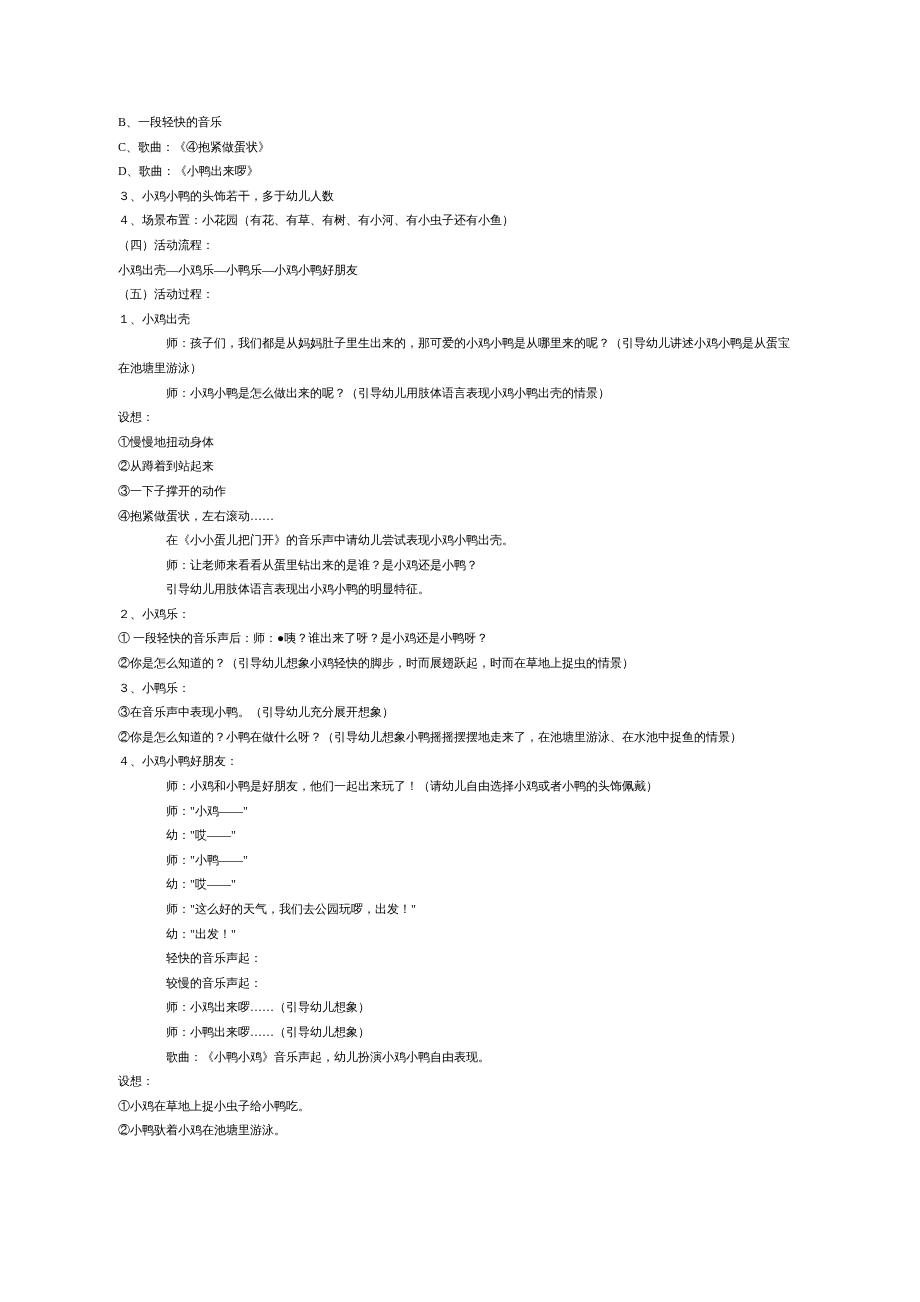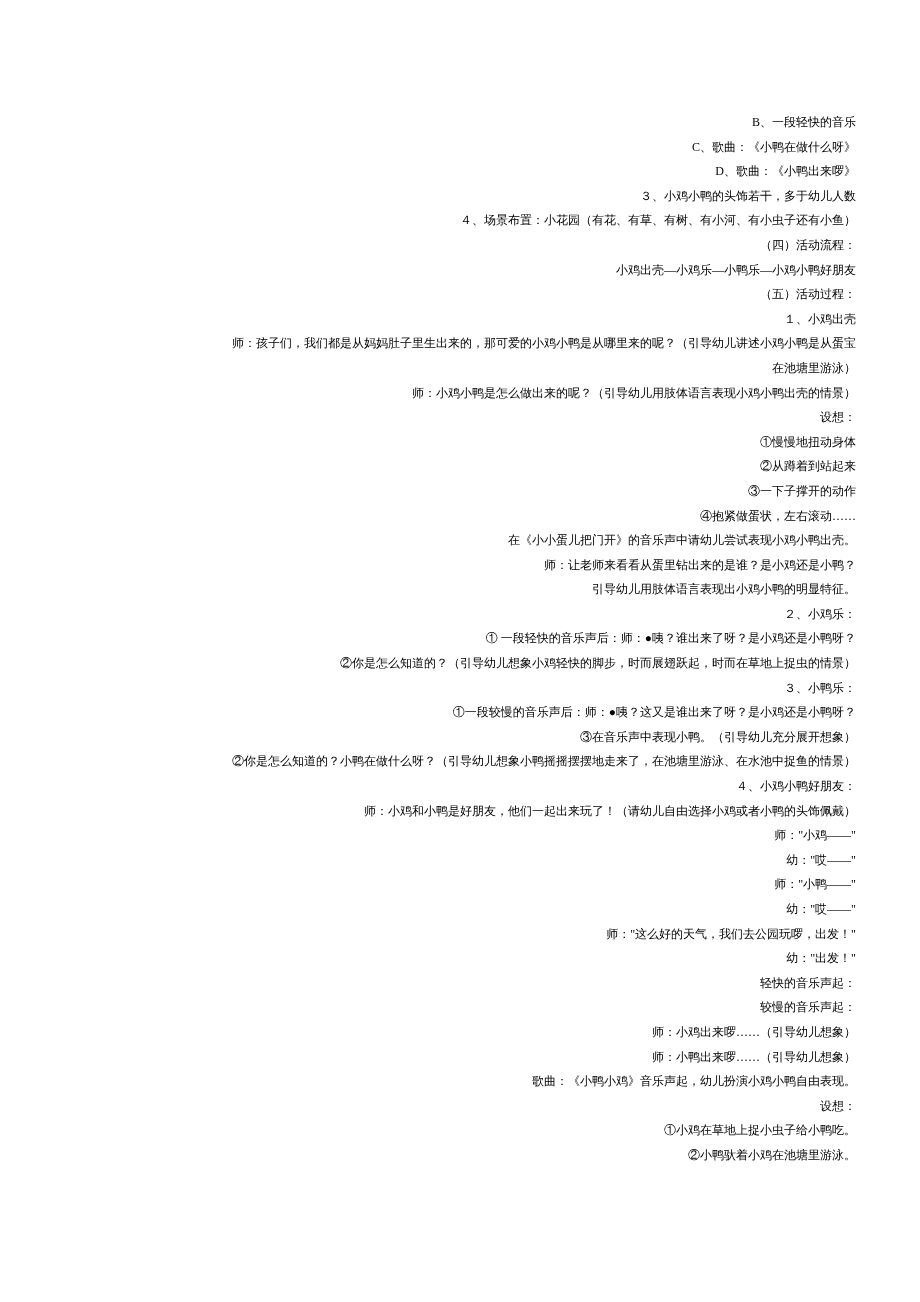--- a/index.html
+++ b/index.html
@@ -7,34 +7,33 @@
     padding: 0;
     width: 920px;
     background: #ffffff;
     font-family: "SimSun", "宋体", serif;
     font-size: 12px;
     color: #000000;
     line-height: 2.05;
   }
   .page {
     padding: 110px 64px 40px 118px;
-    text-align: right;
   }
   .line {
     white-space: pre-wrap;
   }
   .indent-1 { padding-left: 48px; }
 </style>
 </head>
 <body>
 
 <div class="page">
   <div id="content">
       <div class="line ">B、一段轻快的音乐</div>
-      <div class="line ">C、歌曲：《小鸭在做什么呀》</div>
+      <div class="line ">C、歌曲：《④抱紧做蛋状》</div>
       <div class="line ">D、歌曲：《小鸭出来啰》</div>
       <div class="line ">３、小鸡小鸭的头饰若干，多于幼儿人数</div>
       <div class="line ">４、场景布置：小花园（有花、有草、有树、有小河、有小虫子还有小鱼）</div>
       <div class="line ">（四）活动流程：</div>
       <div class="line ">小鸡出壳—小鸡乐—小鸭乐—小鸡小鸭好朋友</div>
       <div class="line ">（五）活动过程：</div>
       <div class="line ">１、小鸡出壳</div>
       <div class="line indent-1">师：孩子们，我们都是从妈妈肚子里生出来的，那可爱的小鸡小鸭是从哪里来的呢？（引导幼儿讲述小鸡小鸭是从蛋宝</div>
       <div class="line no-indent-wrap">在池塘里游泳）</div>
       <div class="line indent-1">师：小鸡小鸭是怎么做出来的呢？（引导幼儿用肢体语言表现小鸡小鸭出壳的情景）</div>
@@ -43,21 +42,20 @@
       <div class="line ">②从蹲着到站起来</div>
       <div class="line ">③一下子撑开的动作</div>
       <div class="line ">④抱紧做蛋状，左右滚动……</div>
       <div class="line indent-1">在《小小蛋儿把门开》的音乐声中请幼儿尝试表现小鸡小鸭出壳。</div>
       <div class="line indent-1">师：让老师来看看从蛋里钻出来的是谁？是小鸡还是小鸭？</div>
       <div class="line indent-1">引导幼儿用肢体语言表现出小鸡小鸭的明显特征。</div>
       <div class="line ">２、小鸡乐：</div>
       <div class="line ">① 一段轻快的音乐声后：师：●咦？谁出来了呀？是小鸡还是小鸭呀？</div>
       <div class="line ">②你是怎么知道的？（引导幼儿想象小鸡轻快的脚步，时而展翅跃起，时而在草地上捉虫的情景）</div>
       <div class="line ">３、小鸭乐：</div>
-      <div class="line ">①一段较慢的音乐声后：师：●咦？这又是谁出来了呀？是小鸡还是小鸭呀？</div>
       <div class="line ">③在音乐声中表现小鸭。（引导幼儿充分展开想象）</div>
       <div class="line ">②你是怎么知道的？小鸭在做什么呀？（引导幼儿想象小鸭摇摇摆摆地走来了，在池塘里游泳、在水池中捉鱼的情景）</div>
       <div class="line ">４、小鸡小鸭好朋友：</div>
       <div class="line indent-1">师：小鸡和小鸭是好朋友，他们一起出来玩了！（请幼儿自由选择小鸡或者小鸭的头饰佩戴）</div>
       <div class="line indent-1">师："小鸡——"</div>
       <div class="line indent-1">幼："哎——"</div>
       <div class="line indent-1">师："小鸭——"</div>
       <div class="line indent-1">幼："哎——"</div>
       <div class="line indent-1">师："这么好的天气，我们去公园玩啰，出发！"</div>
       <div class="line indent-1">幼："出发！"</div>

